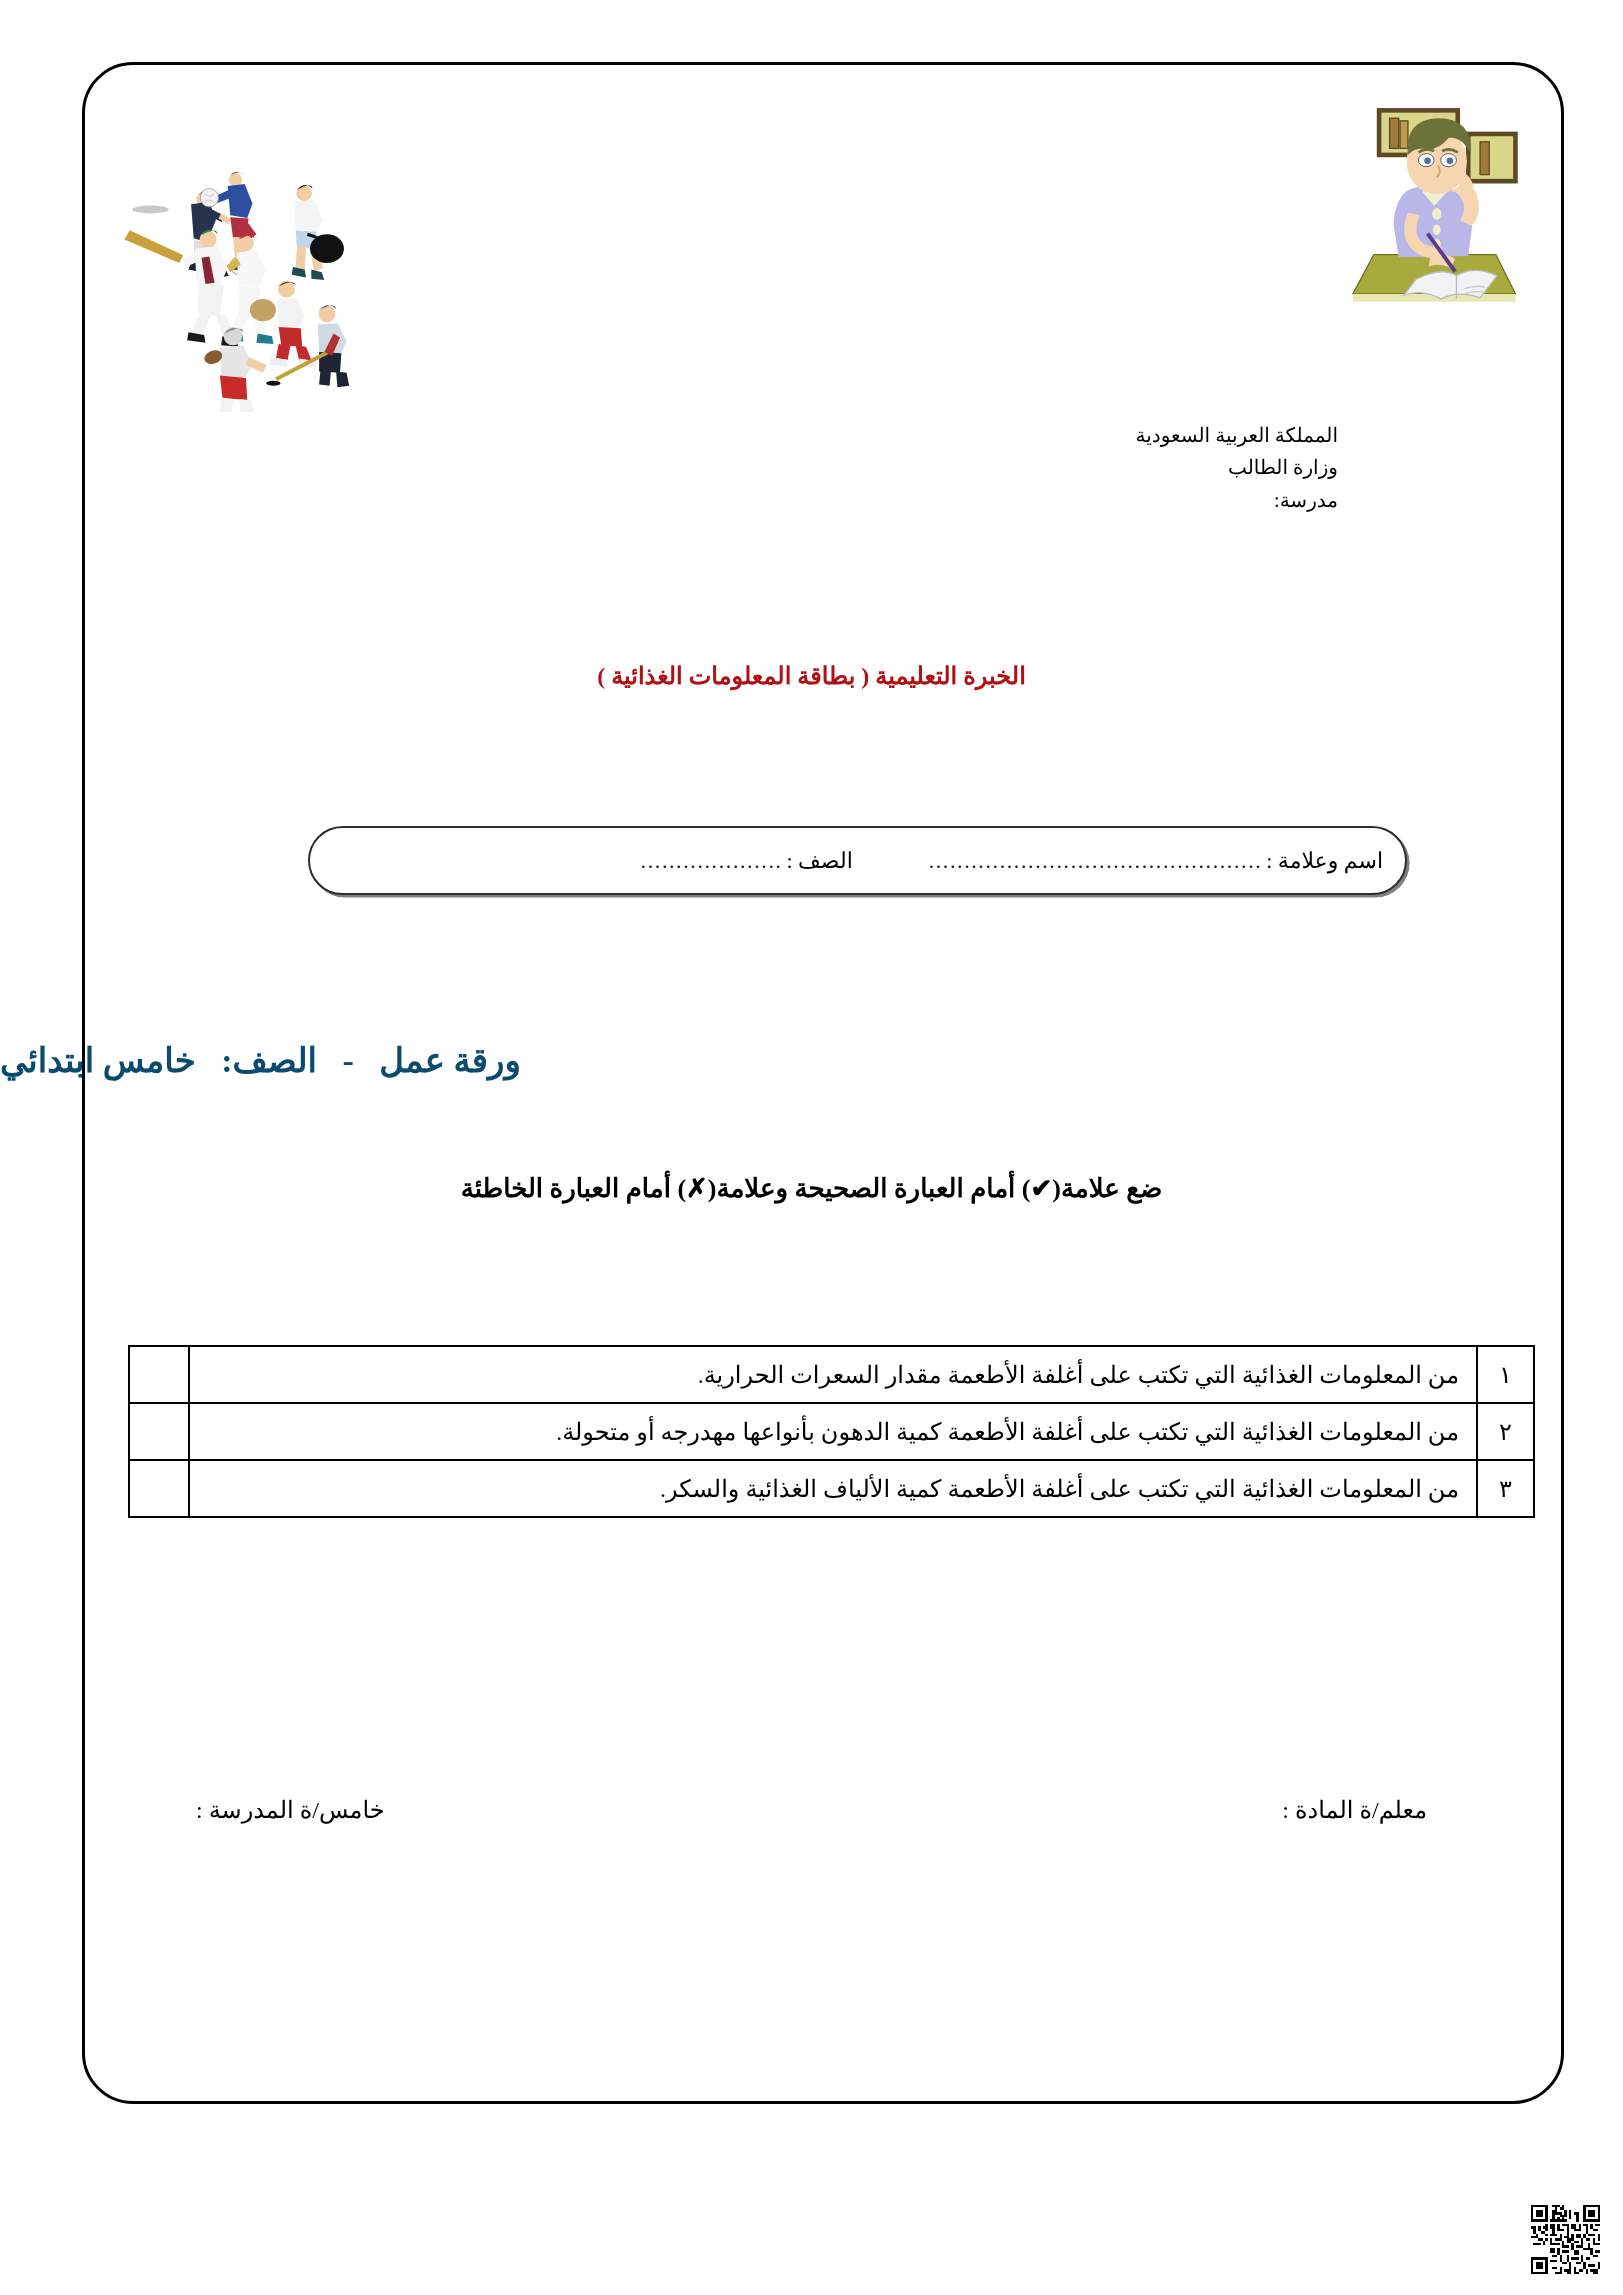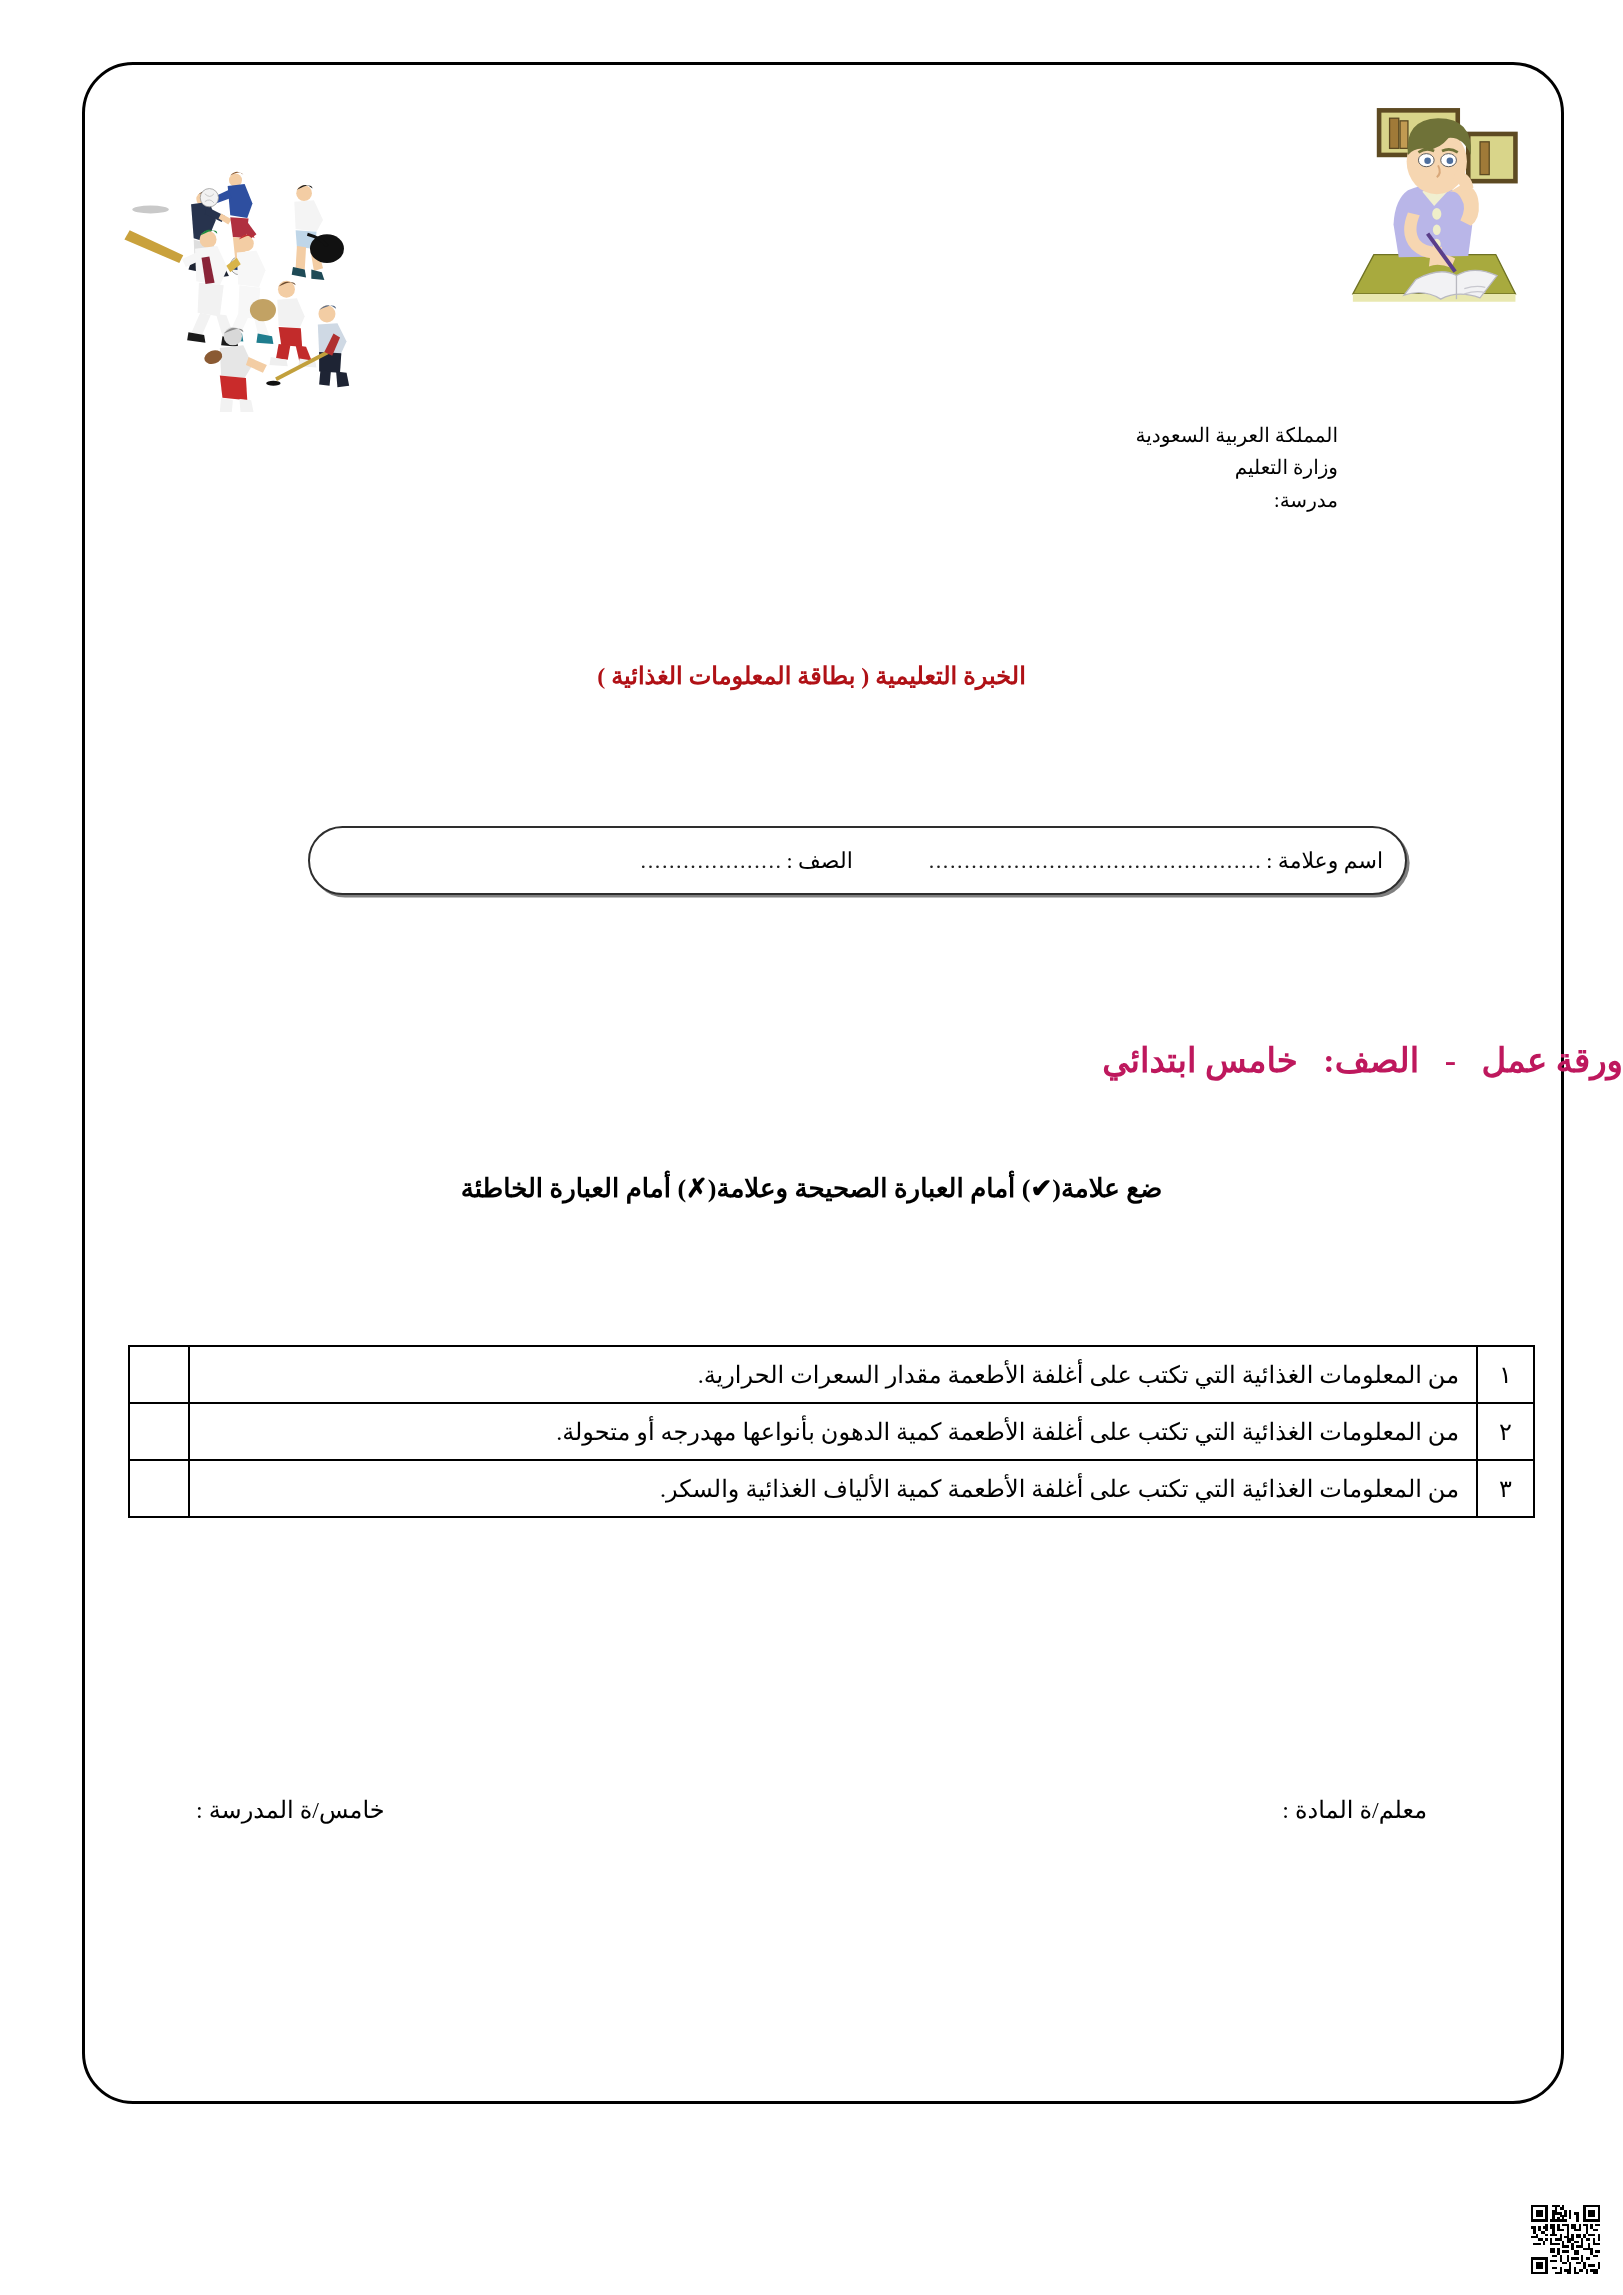--- a/index.html
+++ b/index.html
@@ -113,26 +113,26 @@
     padding: 0 3.9px;
   }
   #student-info-box .gap { width: 72px; }
 
   
   #worksheet-title {
     position: absolute;
     left: 0;
     right: 0;
     top: 1040px;
-    text-align: right;
+    text-align: left;
     direction: rtl;
     font-family: "Liberation Serif", "DejaVu Serif", serif;
     font-weight: bold;
     font-size: 34px;
-    color: #be185d;
+    color: #0c4a6e;
   }
   #worksheet-title .sep { padding: 0 17px; }
 
   
   #instruction-line {
     position: absolute;
     left: 0;
     right: 0;
     top: 1173px;
     text-align: center;
@@ -356,21 +356,21 @@
     <path d="M126 216 l42 58" stroke="#5a3e8a" stroke-width="6" fill="none"></path>
 
     <path d="M108 286 q38 -20 62 -6 q26 -16 62 0 l-26 34 q-34 -12 -60 2 q-26 -16 -56 -6z" fill="#f2f2f4" stroke="#b9b9c0" stroke-width="2"></path>
     <path d="M170 280 l0 36" stroke="#b9b9c0" stroke-width="2"></path>
     <path d="M182 300 q18 -6 32 -2 M182 308 q18 -6 32 -2" stroke="#c8c8cf" stroke-width="2" fill="none"></path>
   </svg>
 </div>
 
 <div id="ministry-header">
   <div class="line">المملكة العربية السعودية</div>
-  <div class="line">وزارة التعليم</div>
+  <div class="line">وزارة الطالب</div>
   <div class="line">مدرسة:</div>
 </div>
 
 <div id="experience-title">الخبرة التعليمية ( بطاقة المعلومات الغذائية  )</div>
 
 <div id="student-info-box">
   <div class="field">
     <span class="field-label">اسم وعلامة :</span>
     <span class="dots">...............................................</span>
   </div>

